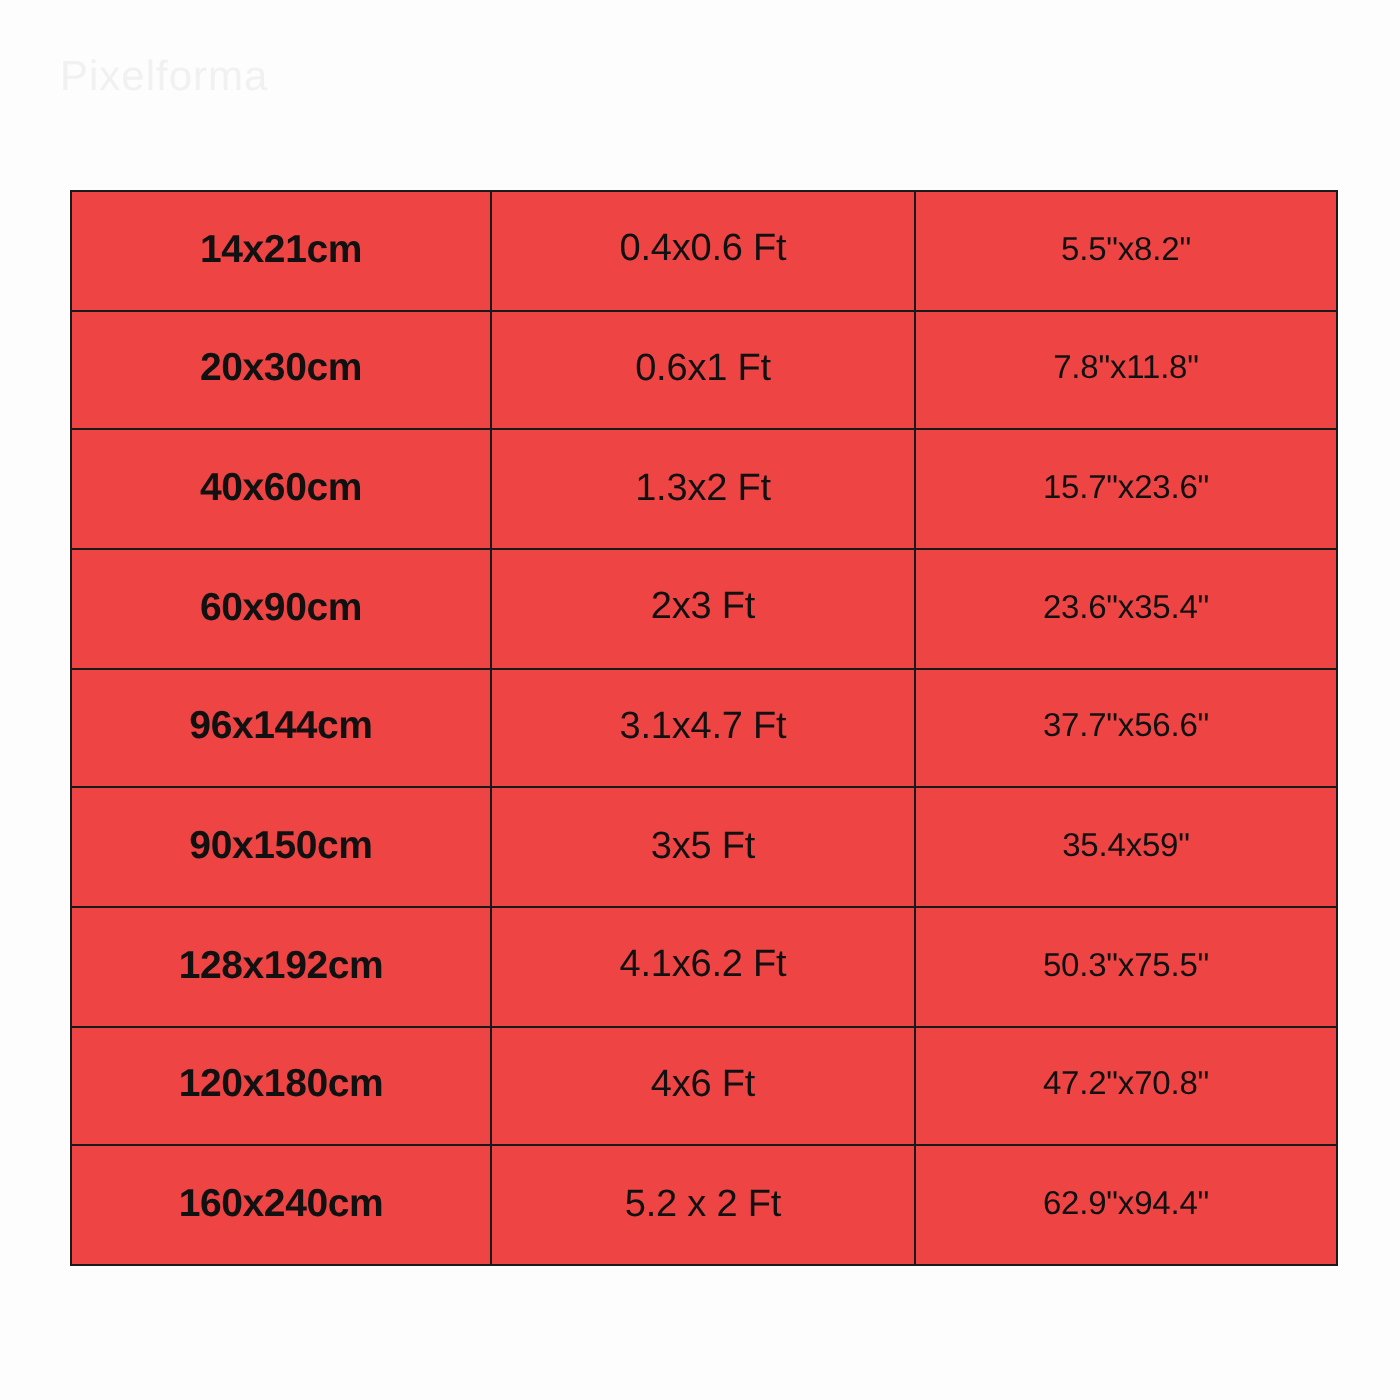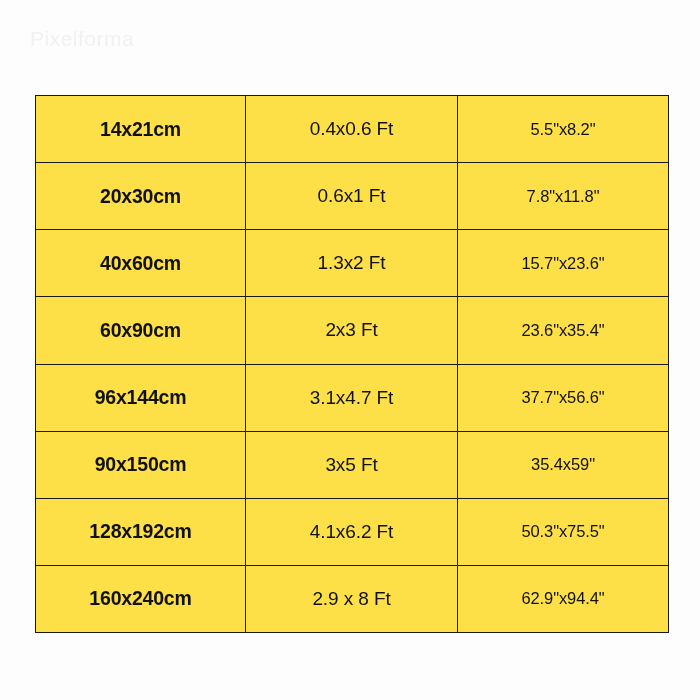--- a/index.html
+++ b/index.html
@@ -34,21 +34,21 @@
     top: 95px;
     width: 630px;
     height: 538px;
   }
 
   table.size-table {
     border-collapse: collapse;
     width: 630px;
     height: 538px;
     table-layout: fixed;
-    background: #fde047;
+    background: #ef4444;
   }
 
   table.size-table td {
     border: 1px solid #1a1a1a;
     text-align: center;
     vertical-align: middle;
     padding: 0;
     height: 41.4px;
     color: #111111;
   }
@@ -111,19 +111,24 @@
           <td class="col-cm">90x150cm</td>
           <td class="col-ft">3x5 Ft</td>
           <td class="col-in">35.4x59"</td>
         </tr>
         <tr>
           <td class="col-cm">128x192cm</td>
           <td class="col-ft">4.1x6.2 Ft</td>
           <td class="col-in">50.3"x75.5"</td>
         </tr>
         <tr>
+          <td class="col-cm">120x180cm</td>
+          <td class="col-ft">4x6 Ft</td>
+          <td class="col-in">47.2"x70.8"</td>
+        </tr>
+        <tr>
           <td class="col-cm">160x240cm</td>
-          <td class="col-ft">2.9 x 8 Ft</td>
+          <td class="col-ft">5.2 x 2 Ft</td>
           <td class="col-in">62.9"x94.4"</td>
         </tr>
       </tbody>
   </table>
 </div>
 
 </body></html>

